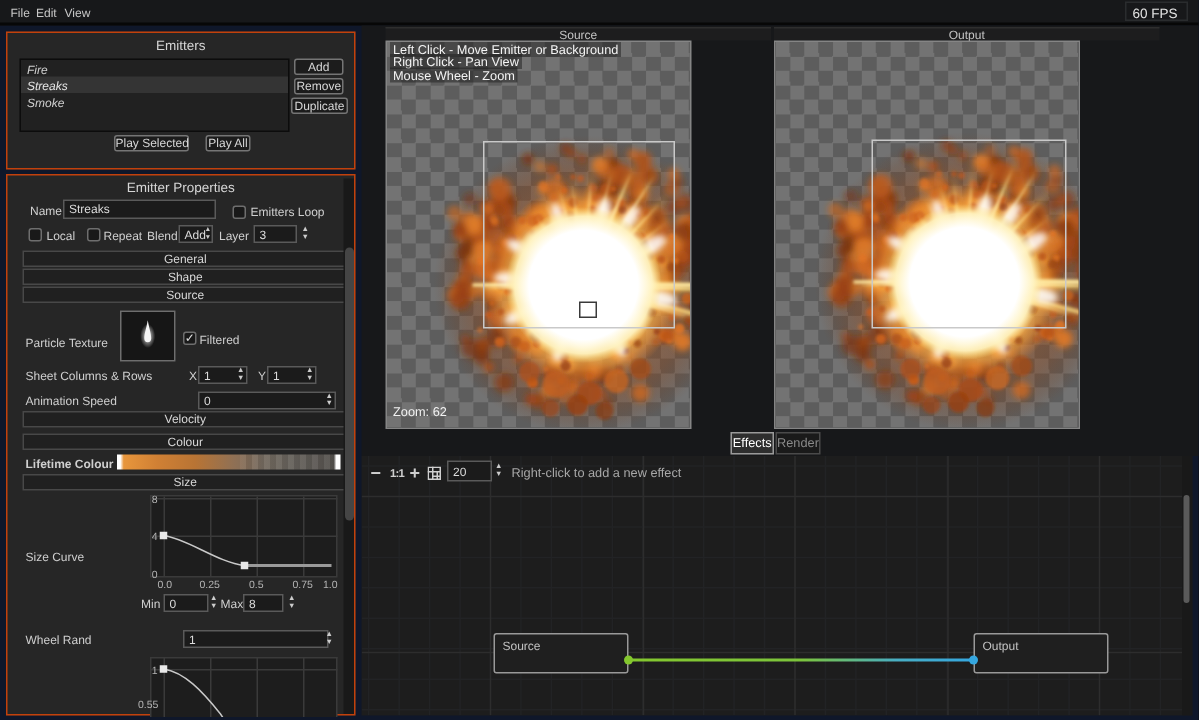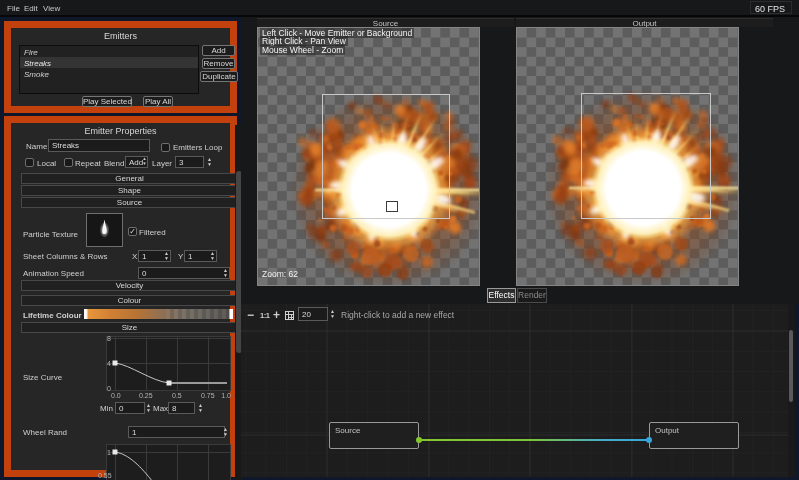--- a/index.html
+++ b/index.html
@@ -4,33 +4,33 @@
 <style>
 * { margin:0; padding:0; box-sizing:border-box; }
 html,body { width:799px; height:480px; background:#0a0a0a; overflow:hidden; }
 body { font-family:"Liberation Sans", sans-serif; color:#ccc; }
 #app { position:absolute; left:0; top:0; width:799px; height:480px; background:#0f172a; }
 .abs { position:absolute; }
 
 #menubar { left:0; top:0; width:799px; height:17px; background:#17181a; border-bottom:2px solid #070707; font-size:9px; color:#c8c8c8; }
 #menubar span.mi { position:absolute; top:4px; font-size:8px; }
 
-.gbox { background:#262626; border:7px solid #c2410c; }
+.gbox { background:#262626; border:1px solid #c2410c; }
 .gtitle { position:absolute; width:100%; text-align:center; font-size:9px; color:#d6d6d6; }
 .lbl { position:absolute; font-size:8px; color:#cfcfcf; white-space:nowrap; }
 .inp { position:absolute; background:#1b1b1b; border:1px solid #5a5a5a; color:#dcdcdc; font-size:8px; padding:1px 3px; overflow:hidden; white-space:nowrap; }
 .btn { position:absolute; background:#1c1c1c; border:1px solid #757575; color:#d8d8d8; font-size:8px; text-align:center; white-space:nowrap; border-radius:2px; }
 .hdr { position:absolute; left:10px; width:217px; height:11px; background:#202020; border:1px solid #484848; color:#d8d8d8; font-size:8px; text-align:center; line-height:10px; }
 .cb { position:absolute; width:9px; height:9px; border:1px solid #6e6e6e; background:#191919; border-radius:2px; }
 .spin { position:absolute; width:7px; font-size:5px; color:#ccc; line-height:4px; text-align:center; }
 .spin div { height:5px; }
 
 #nodearea { left:241px; top:304px; width:554px; height:173px; background:#1d1d1d; overflow:hidden; }
 .node { position:absolute; width:90px; height:27px; background:#1f1f1f; border:1px solid #999; border-radius:2px; font-size:8px; color:#c2c2c2; }
-.view { position:absolute; top:27px; width:223px; height:259px; overflow:hidden; border:1px solid #858585;
+.view { position:absolute; top:27px; width:204px; height:259px; overflow:hidden; border:1px solid #858585;
   background: repeating-conic-gradient(#5d5d5d 0% 25%, #737373 0% 50%);
   background-size:19.2px 19.2px; }
 .selbox { position:absolute; border:1px solid #c9c9c9; }
 </style>
 </head>
 <body>
 <div id="app">
 
   <div id="menubar" class="abs">
     <span class="mi" style="left:7px;">File</span>

